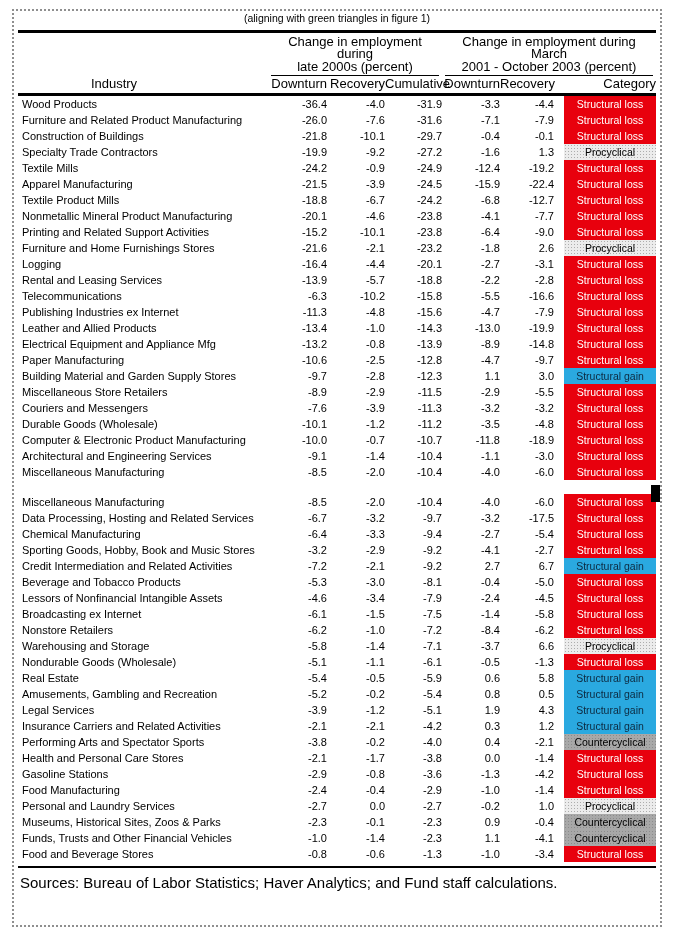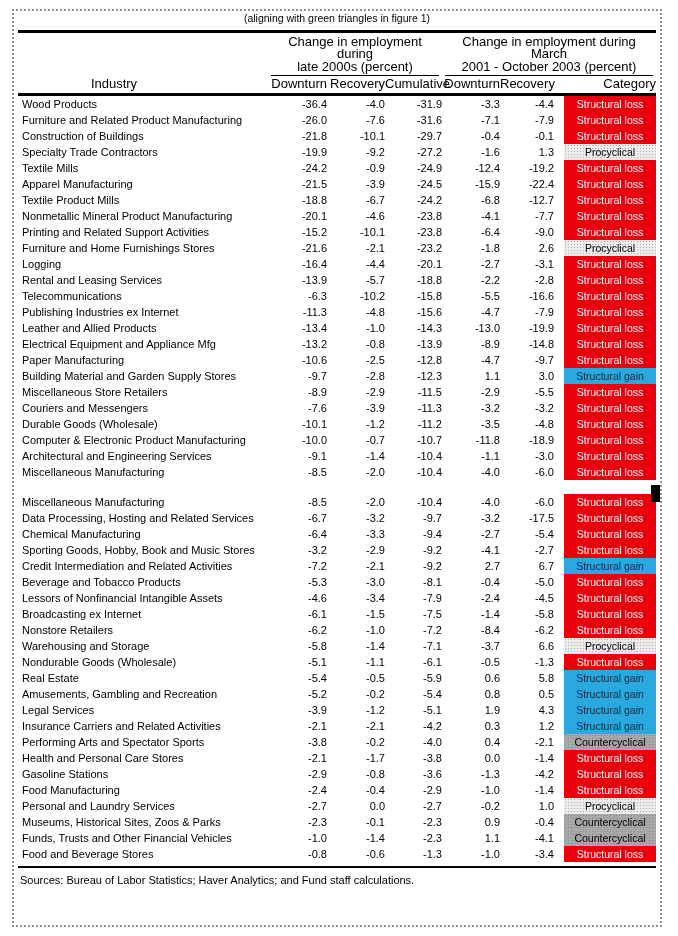--- a/index.html
+++ b/index.html
@@ -21,21 +21,21 @@
   .subhdr td{text-align:right;padding:2px 0 3px 0;line-height:12px;}
   .subhdr td.indh{text-align:center;padding-right:58px;}
   .body{width:638px;font-size:11px;}
   .body td{padding:0;height:16px;line-height:16px;white-space:nowrap;overflow:hidden;}
   .body td.ind{text-align:left;padding-left:4px;}
   .body td.num{text-align:right;}
   .body td.cat{padding-left:10px;}
   .chip{display:block;height:16px;line-height:16px;text-align:center;font-size:10.5px;}
   .chip.tex{background-image:radial-gradient(rgba(110,110,110,.5) 22%, transparent 25%);background-size:3px 3px;}
   .gap{height:14px;position:relative;}
-  .sources{font-size:11px;padding:6px 0 0 6px;}
+  .sources{font-size:15px;padding:6px 0 0 6px;}
   .rule.r3{margin-top:4px;}
   .artifact{position:absolute;left:651px;top:485px;width:9px;height:17px;background:#000;}
 </style>
 </head>
 <body>
 
 <div class="page">
   <div class="inner">
     <div class="subtitle">(aligning with green triangles in figure 1)</div>
     <div class="rule r1"></div>

